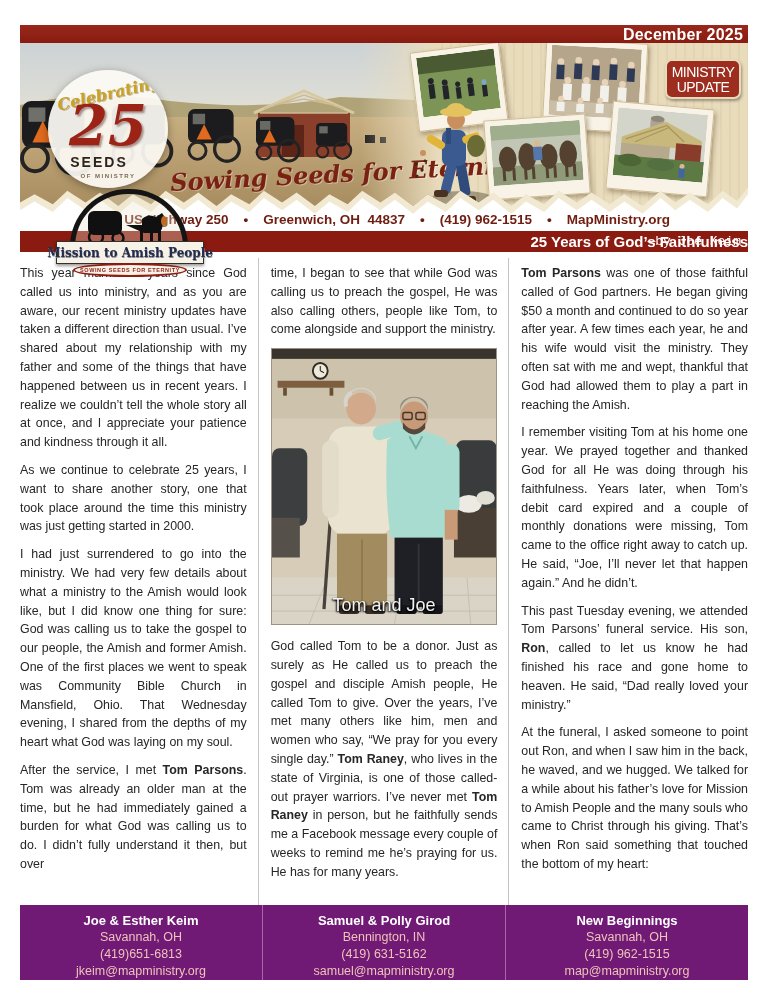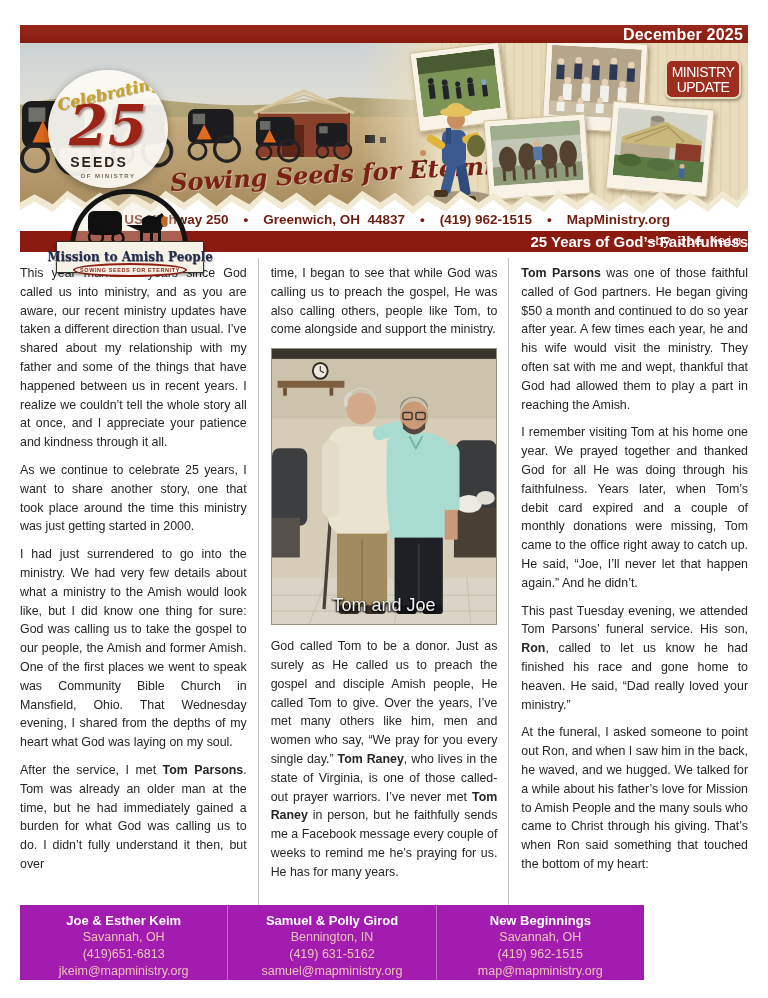--- a/index.html
+++ b/index.html
@@ -98,21 +98,21 @@
 
   
   .maplogo { position:absolute; left:36px; top:146px; width:148px; height:88px; z-index:6; }
   .maplogo .arch {
     position:absolute; left:14px; top:0; width:118px; height:58px;
     border:5px solid #141414; border-bottom:none; border-radius:60px 60px 0 0;
     background:rgba(236,228,206,.35);
   }
   .maplogo .archsvg { position:absolute; left:22px; top:14px; width:104px; height:42px; }
   .maplogo .band {
-    position:absolute; left:0; top:52px; width:148px; height:32px;
+    position:absolute; left:0; top:52px; width:148px; height:23px;
     background:#f6f2e7; border:1px solid #33302a; box-shadow:0 2px 3px rgba(0,0,0,.4);
     display:flex; align-items:center; justify-content:center;
     font-family:"DejaVu Serif", serif; font-weight:bold; font-size:12px; color:#232c4e;
     text-shadow:.5px .5px 0 #8d8d8d; white-space:nowrap;
   }
   .maplogo .oval {
     position:absolute; left:17px; top:74px; width:114px; height:14px;
     background:#f6f2e7; border:2px solid #8e1d12; border-radius:50%;
     display:flex; align-items:center; justify-content:center;
     font-size:5.5px; font-weight:bold; color:#8e1d12; letter-spacing:.6px; white-space:nowrap;
@@ -160,22 +160,22 @@
   }
   .tomjoe svg { display:block; width:100%; height:100%; }
   .tomjoe .caption {
     position:absolute; left:0; right:0; bottom:8px; text-align:center;
     color:#f2f2f2; font-size:18px; font-weight:normal;
     text-shadow:1px 1px 2px #000, -1px 1px 2px #000;
   }
 
   
   .footer {
-    position:absolute; left:20px; top:905px; width:624px; height:75px;
-    background:#a21caf; display:flex; color:#fff;
+    position:absolute; left:20px; top:905px; width:728px; height:75px;
+    background:#701a75; display:flex; color:#fff;
   }
   .fcol {
     flex:1 1 0; text-align:center; padding-top:7px; line-height:17px;
   }
   .fcol + .fcol { border-left:1px solid rgba(255,255,255,.35); }
   .fcol .fname { font-weight:bold; font-size:13px; color:#ffffff; }
   .fcol .fline { font-size:12.5px; color:#eec3ba; }
 </style>
 </head>
 <body>

